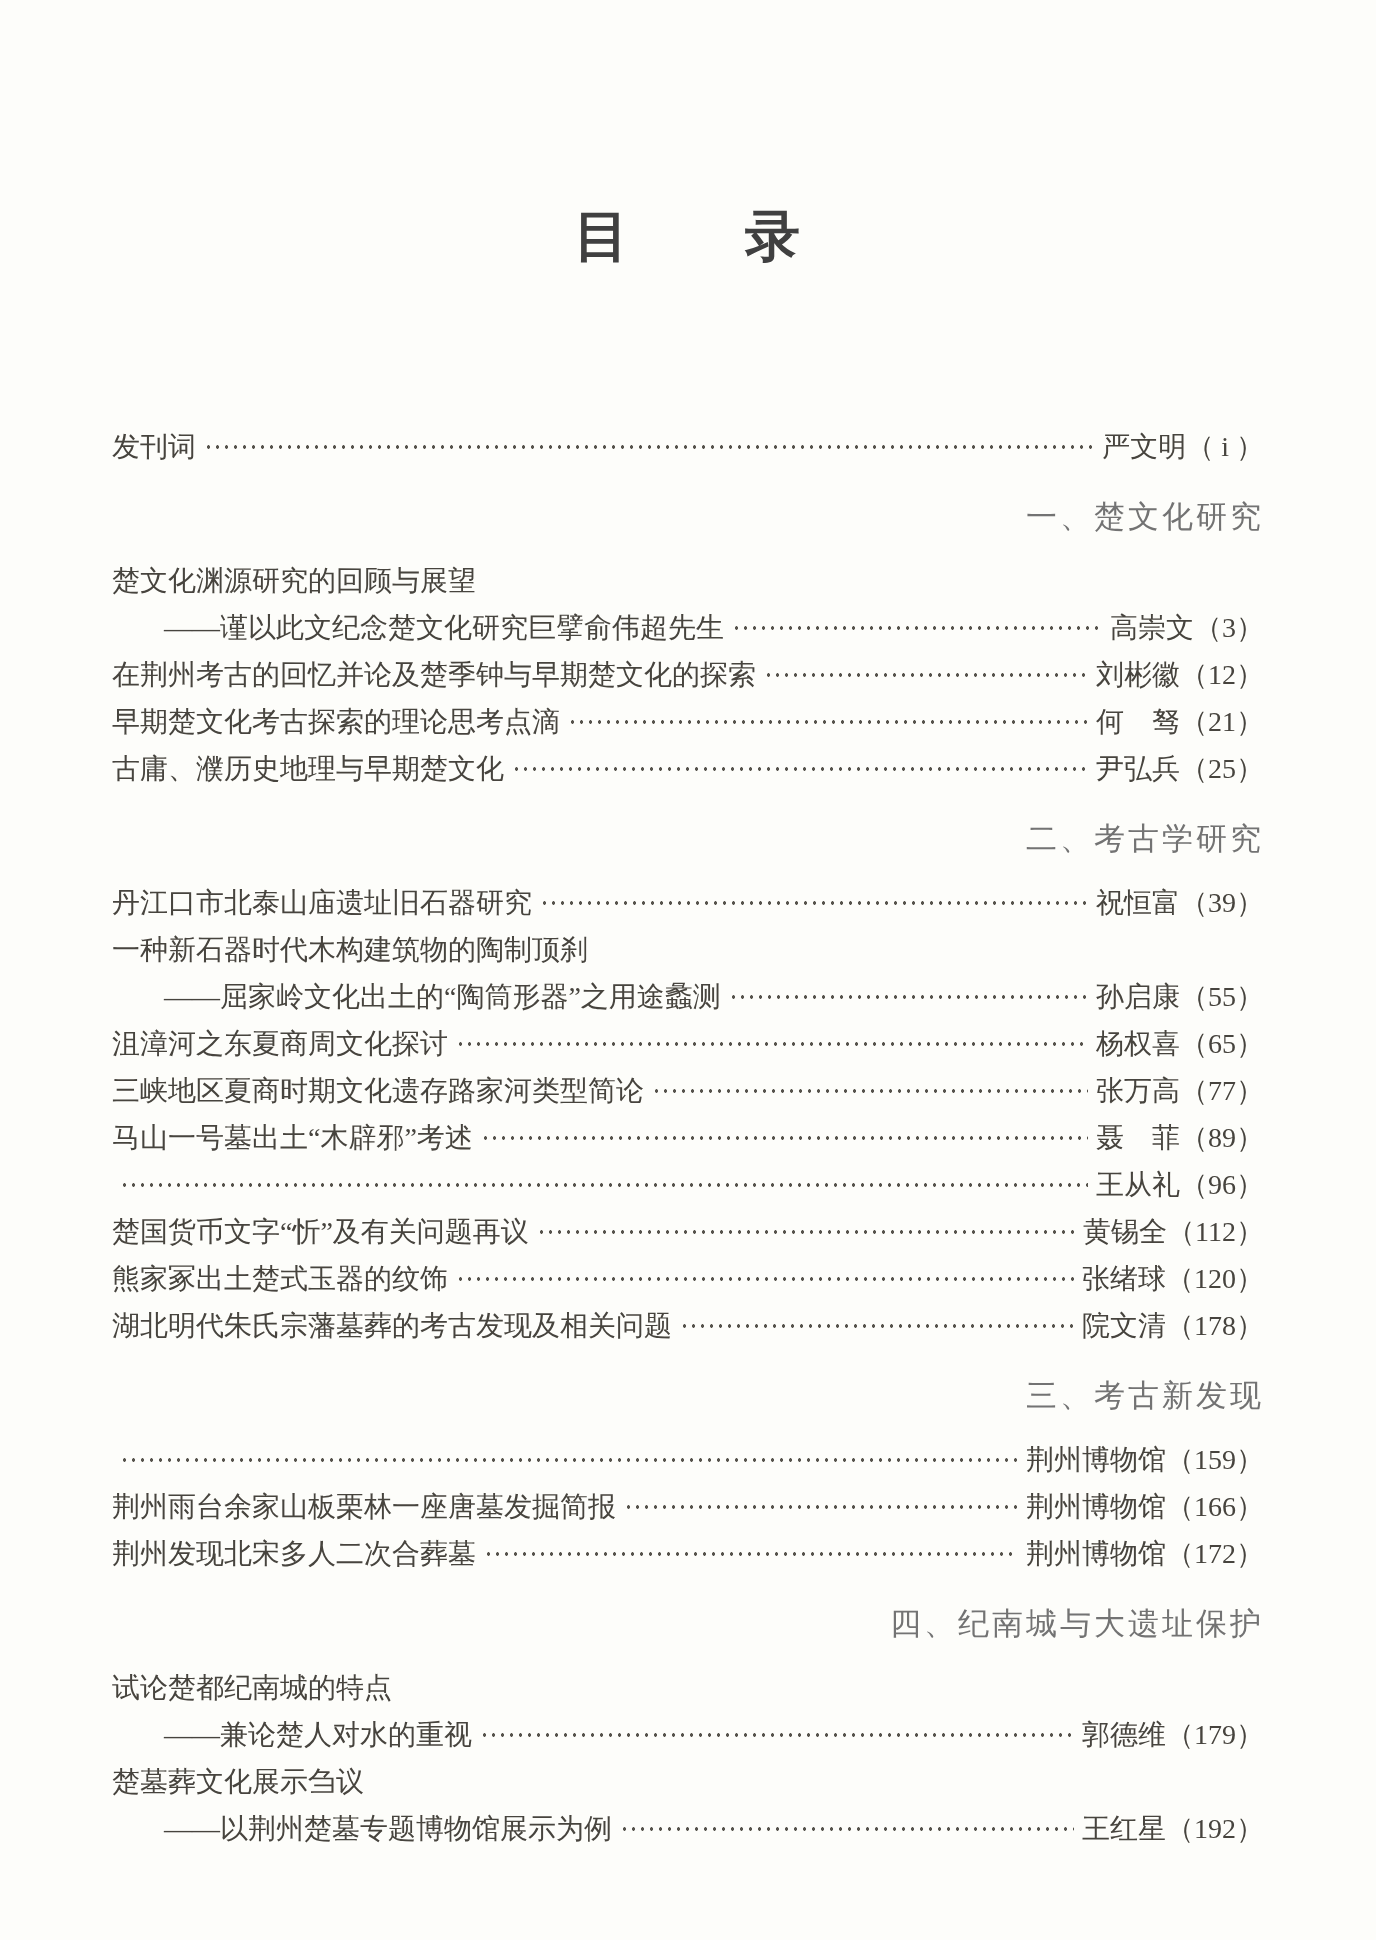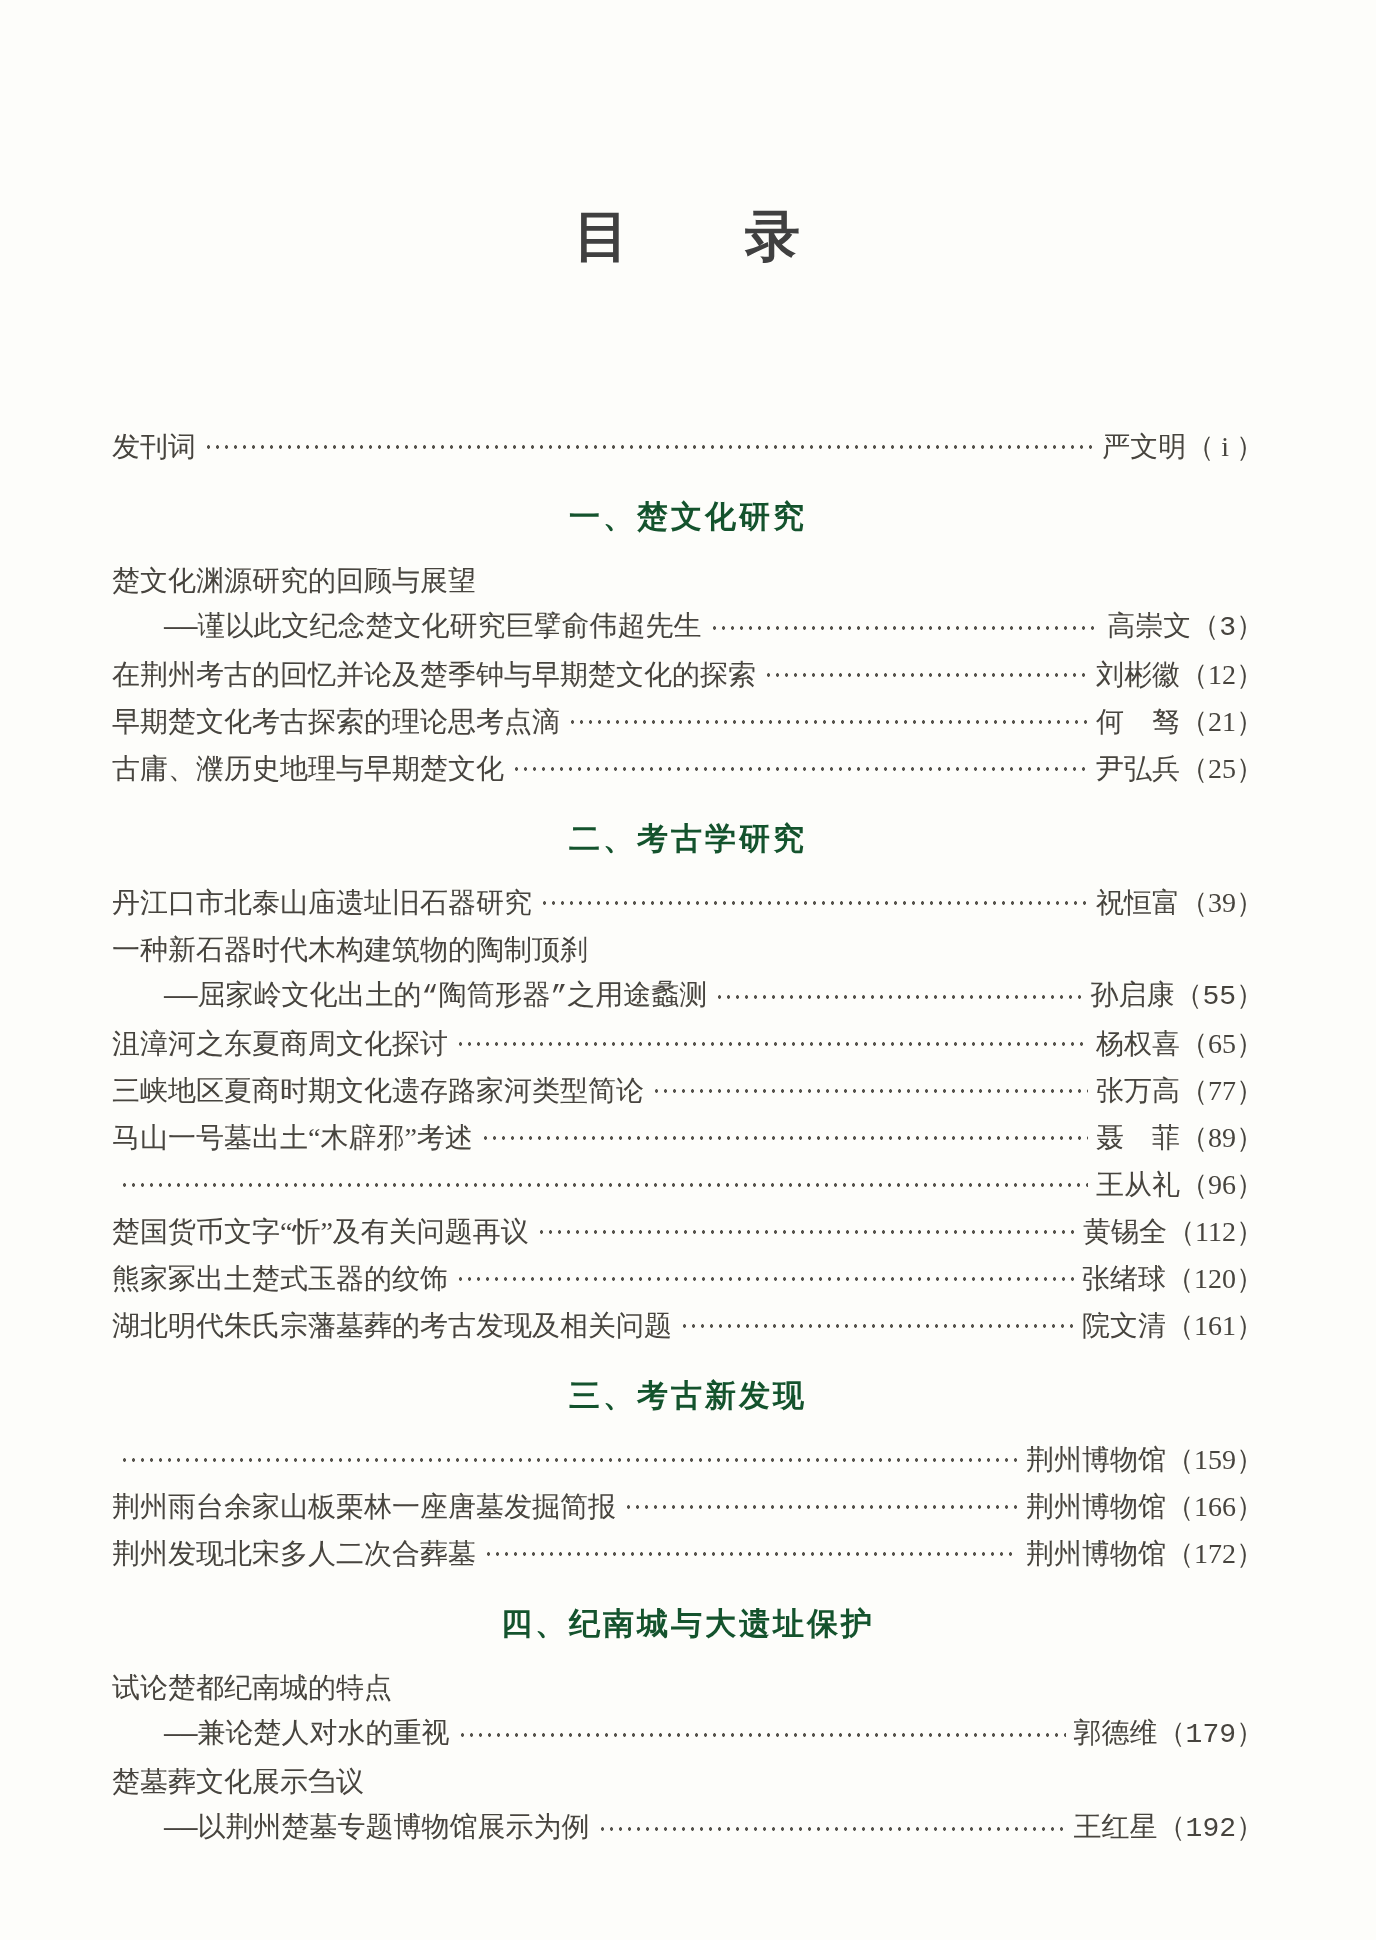--- a/index.html
+++ b/index.html
@@ -12,34 +12,34 @@
   }
   .title{
     margin:0;text-align:center;font-size:55px;line-height:1.15;
     font-weight:bold;color:#404040;letter-spacing:2px;
   }
   .toc{margin-top:155px;}
   .row{
     display:flex;align-items:flex-start;height:47px;line-height:47px;
     font-size:28px;white-space:nowrap;
   }
-  .row.indent{padding-left:52px;font-family:Liberation Mono, monospace;}
+  .row.indent{padding-left:52px;}
   .row .t{flex:0 0 auto;}
   .leader{
     flex:1 1 auto;align-self:center;height:10px;min-width:18px;
     margin:0 8px 0 6px;
     background-image:radial-gradient(circle,#56534c 1.6px,transparent 1.9px);
     background-size:9px 10px;background-repeat:repeat-x;
     background-position:2px 55%;
   }
   .author{flex:0 0 auto;text-align:right;}
   .pg{flex:0 0 auto;}
   .sec-heading{
-    text-align:center;font-family:"Liberation Sans","DejaVu Sans",sans-serif;
-    font-weight:bold;font-size:31px;color:#14532d;
+    text-align:right;font-family:"Liberation Sans","DejaVu Sans",sans-serif;
+    font-weight:normal;font-size:31px;color:#737373;
     height:47px;line-height:47px;margin:23px 0 17px 0;letter-spacing:3px;
   }
 </style>
 </head>
 <body>
 
 <div class="page">
   <h1 class="title">目　　录</h1>
   <div class="toc" id="toc-root">
       <div class="row">
@@ -124,21 +124,21 @@
       <div class="row">
         <span class="t">熊家冢出土楚式玉器的纹饰</span>
         <span class="leader"></span>
         <span class="author">张绪球</span>
         <span class="pg">（120）</span>
       </div>
       <div class="row">
         <span class="t">湖北明代朱氏宗藩墓葬的考古发现及相关问题</span>
         <span class="leader"></span>
         <span class="author">院文清</span>
-        <span class="pg">（161）</span>
+        <span class="pg">（178）</span>
       </div>
       <div class="sec-heading">三、考古新发现</div>
       <div class="row">
         <span class="leader"></span>
         <span class="author">荆州博物馆</span>
         <span class="pg">（159）</span>
       </div>
       <div class="row">
         <span class="t">荆州雨台余家山板栗林一座唐墓发掘简报</span>
         <span class="leader"></span>

